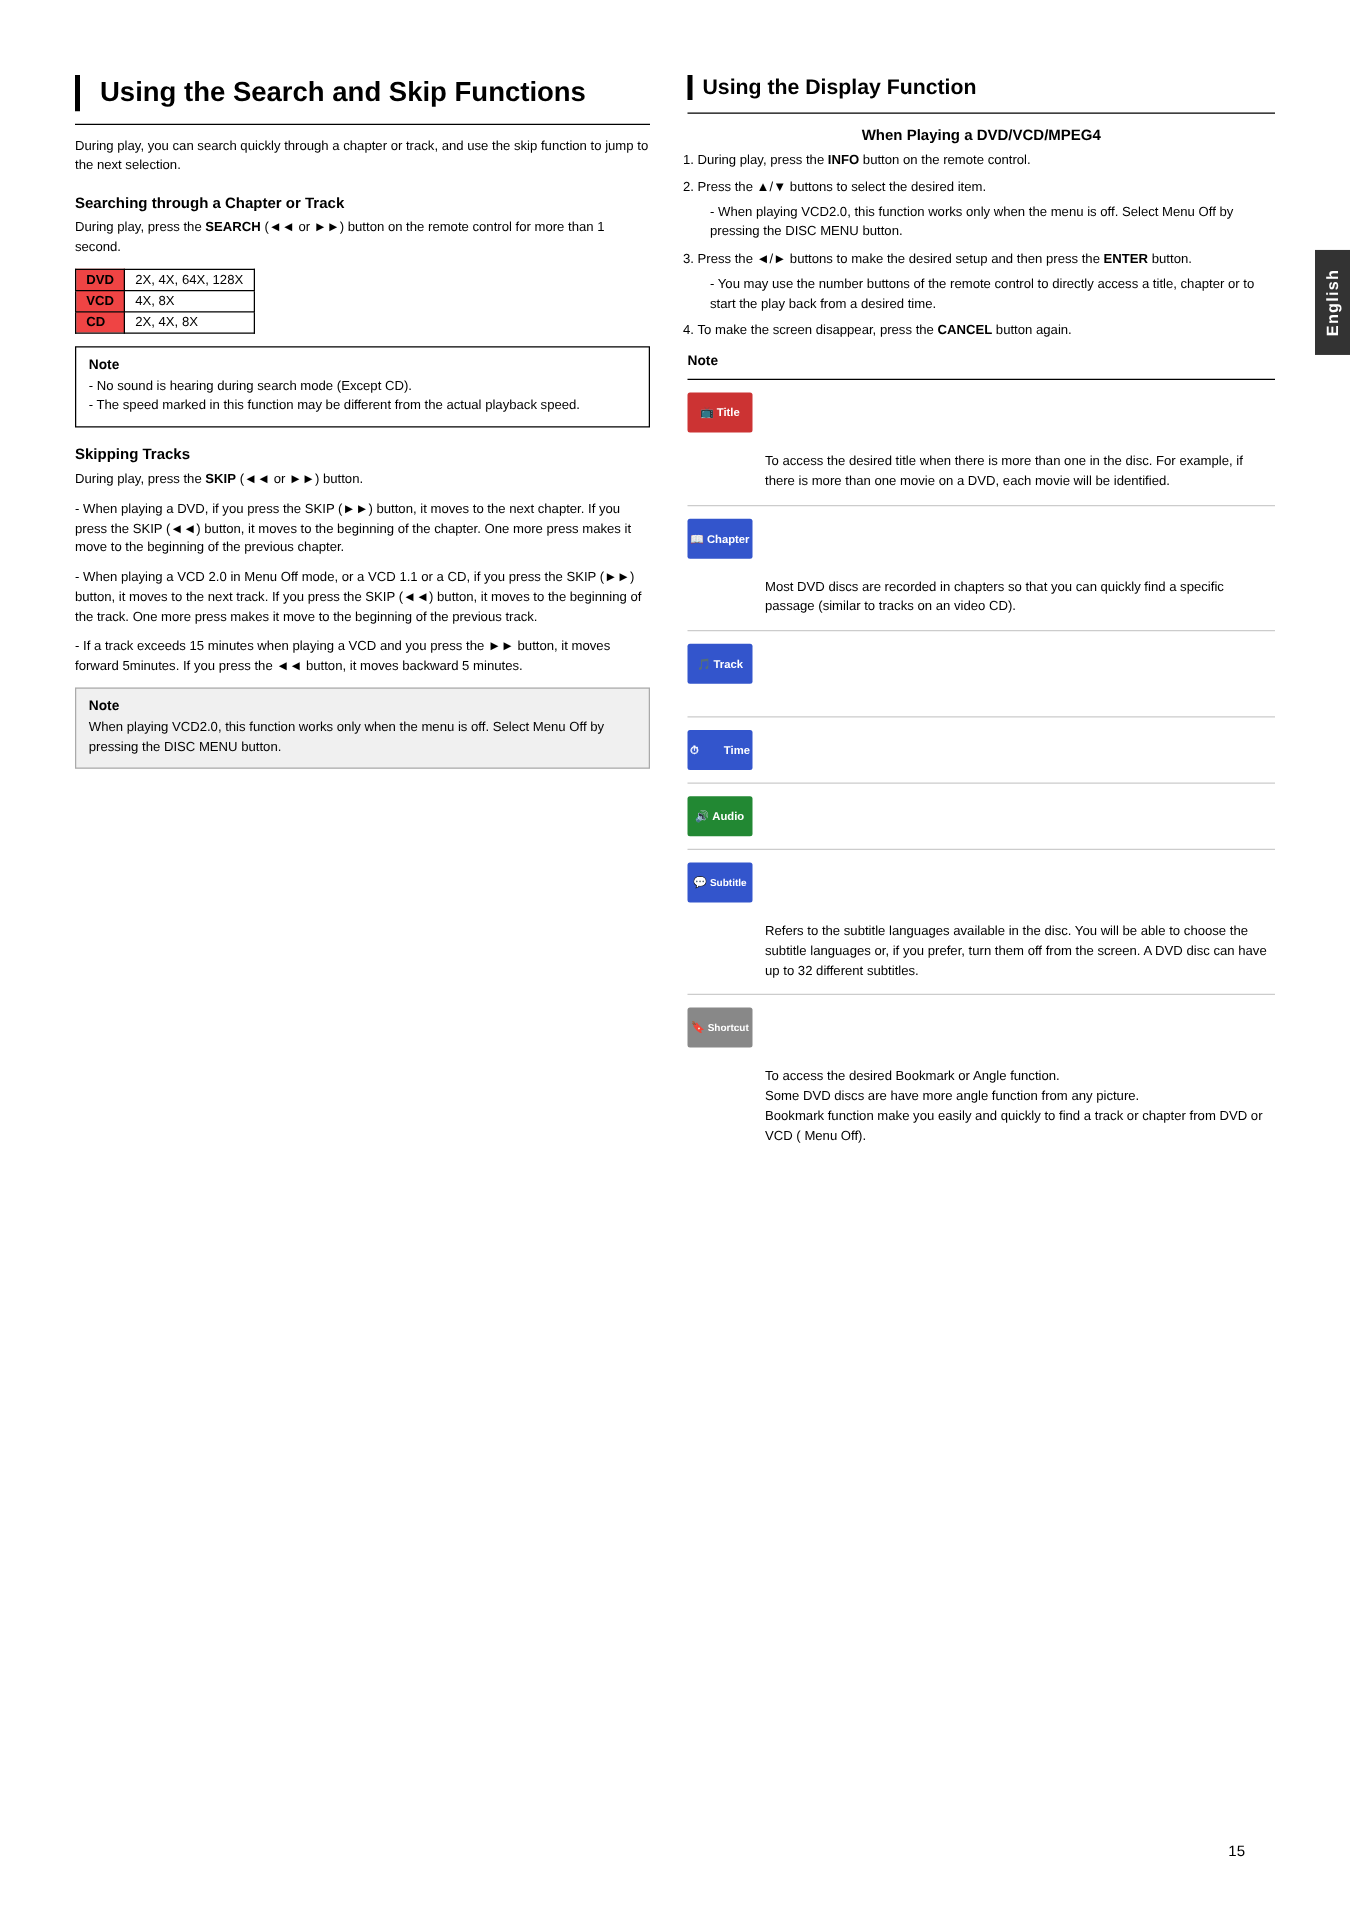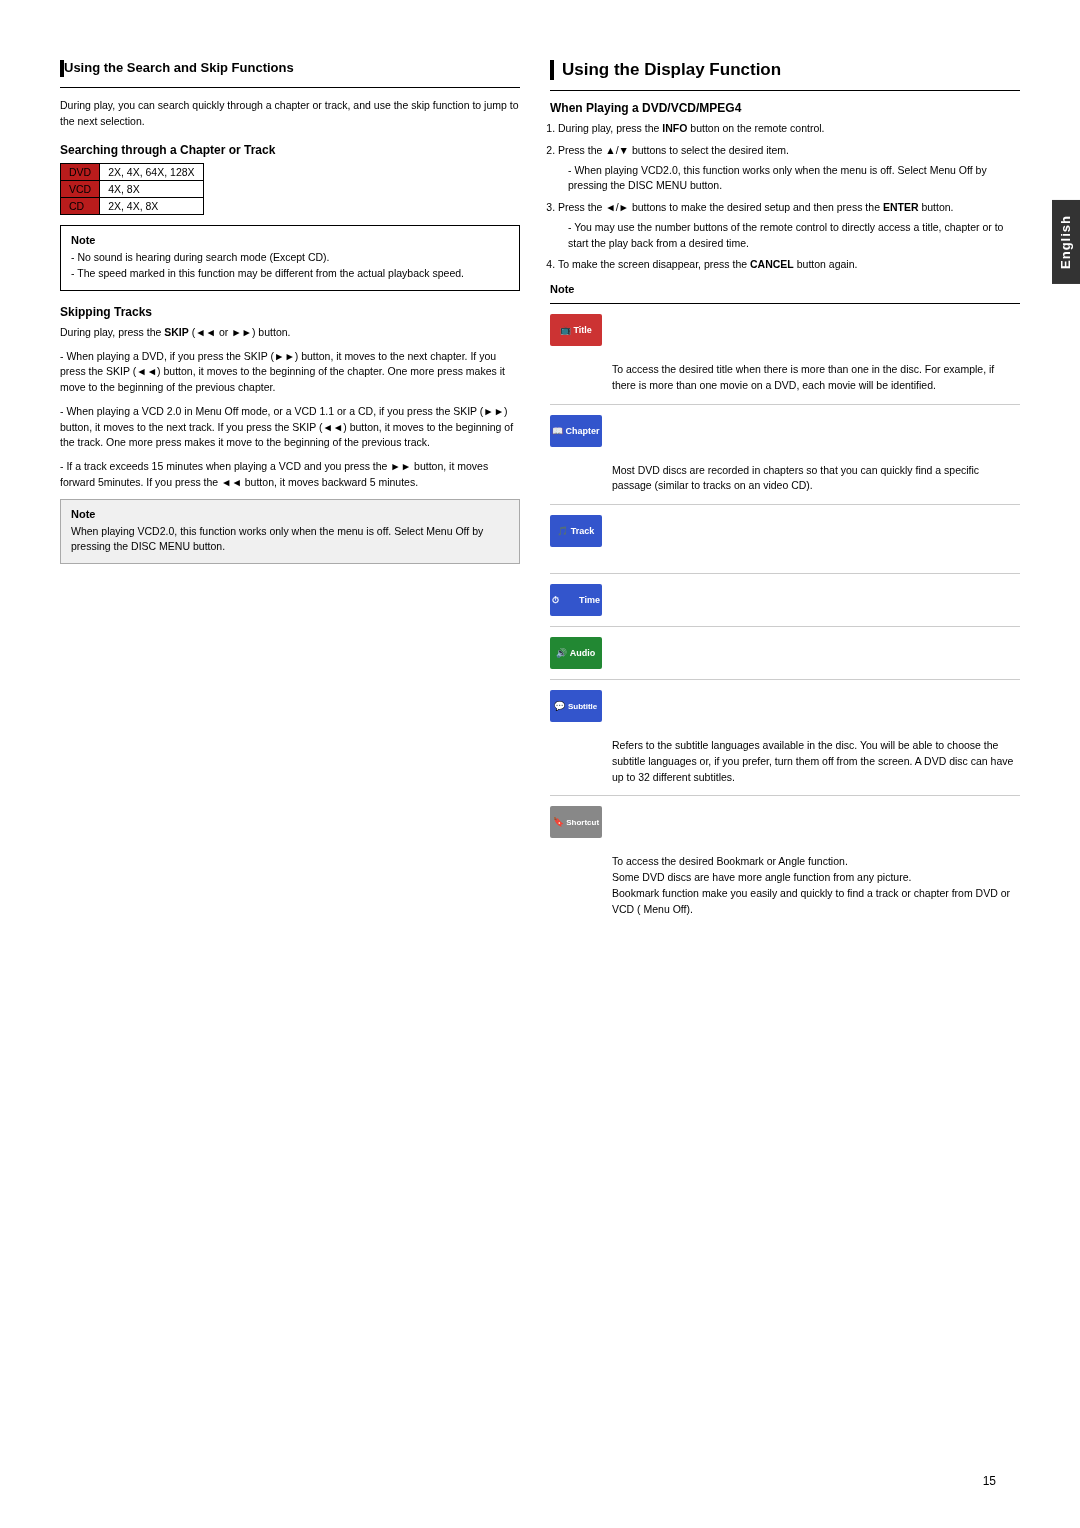--- a/index.html
+++ b/index.html
@@ -40,25 +40,25 @@
       color: #ffffff;
       writing-mode: vertical-rl;
       text-orientation: mixed;
       transform: rotate(180deg);
       padding: 15px 6px;
       font-size: 13px;
       font-weight: bold;
       letter-spacing: 1px;
     }
     .section-title {
-      font-size: 13px;
+      font-size: 22px;
       font-weight: bold;
       margin-bottom: 10px;
       border-left: 4px solid #000;
-      padding-left: 0;
+      padding-left: 16px;
       line-height: 1.3;
     }
     .section-divider {
       border: none;
       border-top: 1px solid #000;
       margin: 8px 0 10px 0;
     }
     .intro-text {
       font-size: 10.5px;
       line-height: 1.5;
@@ -81,22 +81,22 @@
     .speed-table {
       border-collapse: collapse;
       margin-bottom: 10px;
       font-size: 10.5px;
     }
     .speed-table td {
       border: 1px solid #000;
       padding: 2px 8px;
     }
     .speed-table td:first-child {
-      background: #b91c1c;
-      font-weight: normal;
+      background: #ef4444;
+      font-weight: bold;
       min-width: 35px;
     }
     
     .note-box {
       border: 1px solid #000;
       padding: 8px 10px;
       margin-bottom: 14px;
       background: #fff;
     }
     .note-box .note-title {
@@ -129,20 +129,21 @@
       font-weight: bold;
       margin-bottom: 10px;
       border-left: 4px solid #000;
       padding-left: 8px;
     }
     .right-subsection-title {
       font-size: 12px;
       font-weight: bold;
       margin-bottom: 6px;
       margin-top: 10px;
+      text-align: center;
     }
     .numbered-list {
       margin-left: 8px;
       font-size: 10.5px;
       line-height: 1.5;
     }
     .numbered-list li {
       margin-bottom: 6px;
     }
     .numbered-list li .sub-bullet {
@@ -215,20 +216,21 @@
   <div class="content-area">
 
     <div class="left-column">
 
       <h1 class="section-title">Using the Search and Skip Functions</h1>
       <hr class="section-divider">
 
       <p class="intro-text">During play, you can search quickly through a chapter or track, and use the skip function to jump to the next selection.</p>
 
       <h2 class="subsection-title">Searching through a Chapter or Track</h2>
+      <p class="body-text">During play, press the <b>SEARCH</b> (◄◄ or ►►) button on the remote control for more than 1 second.</p>
 
       <table class="speed-table">
         <tbody>
           <tr>
             <td>DVD</td>
             <td>2X, 4X, 64X, 128X</td>
           </tr>
           <tr>
             <td>VCD</td>
             <td>4X, 8X</td>

